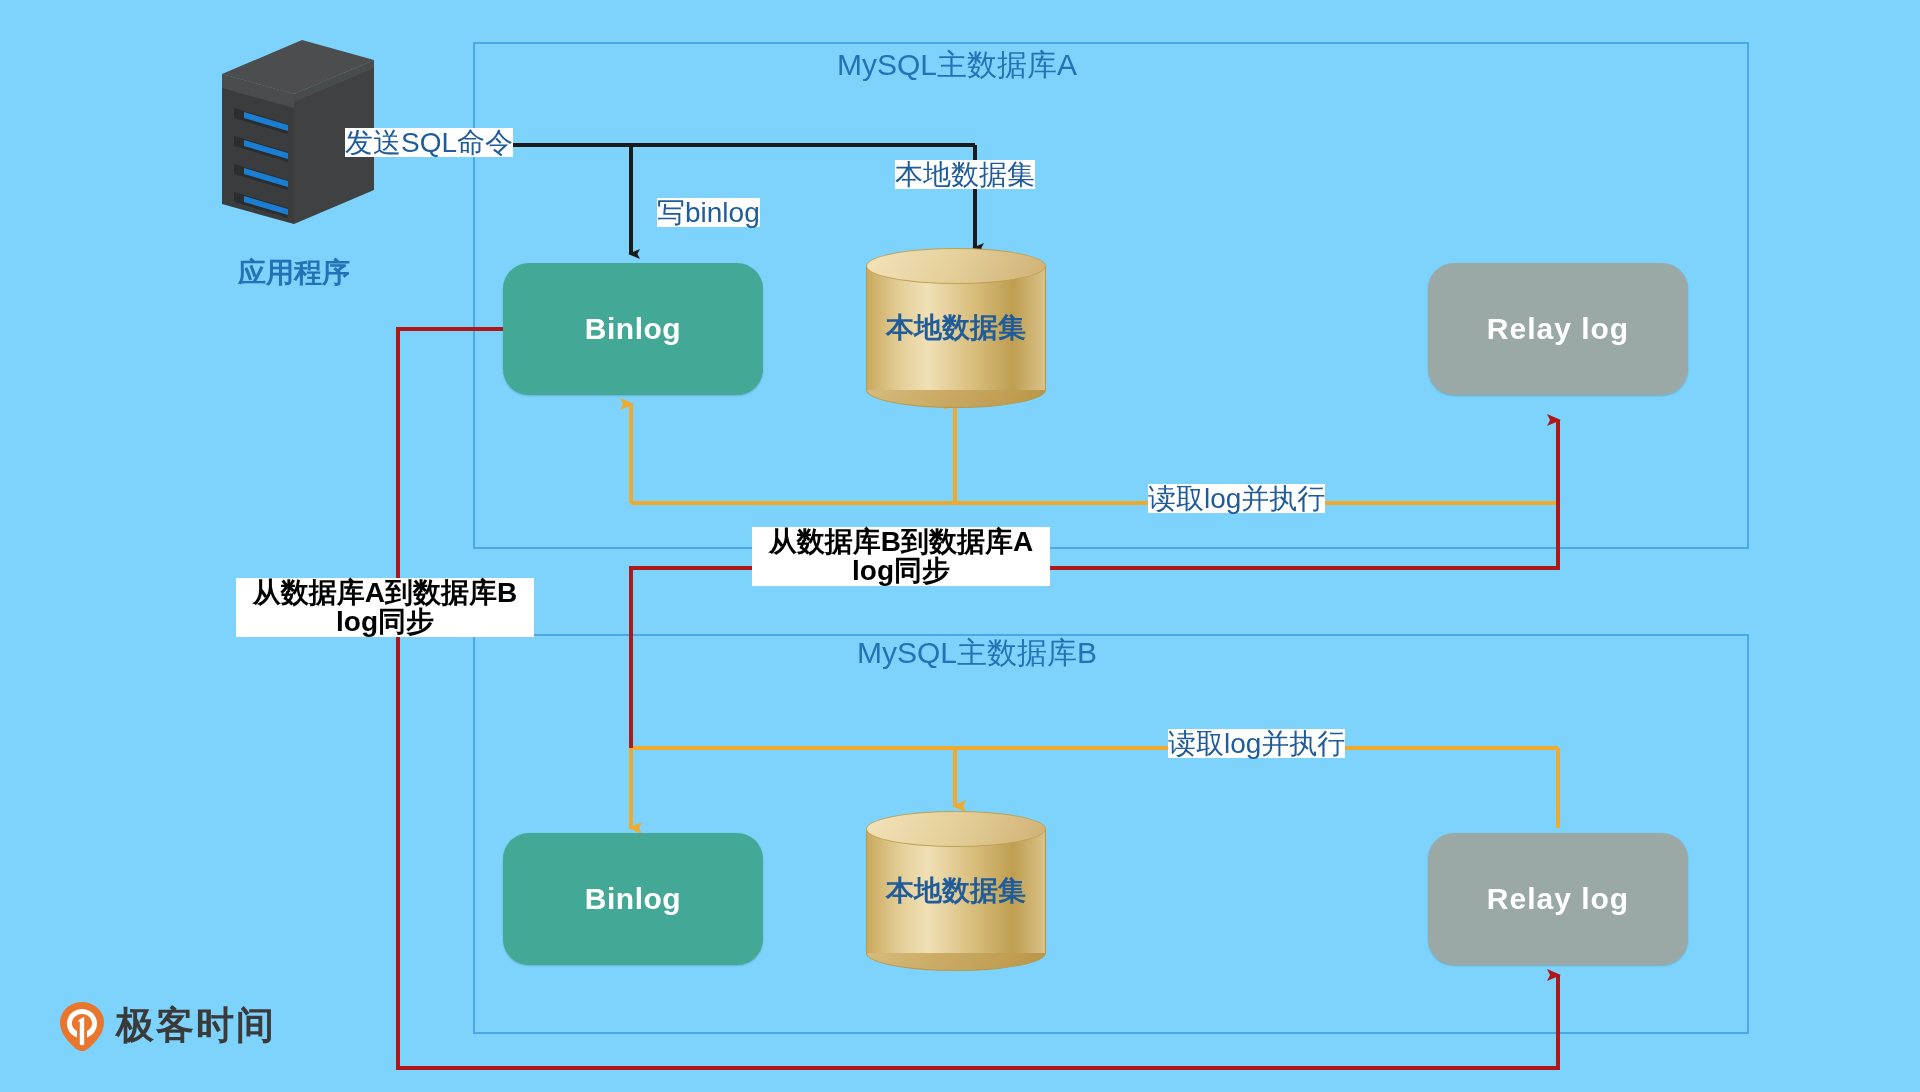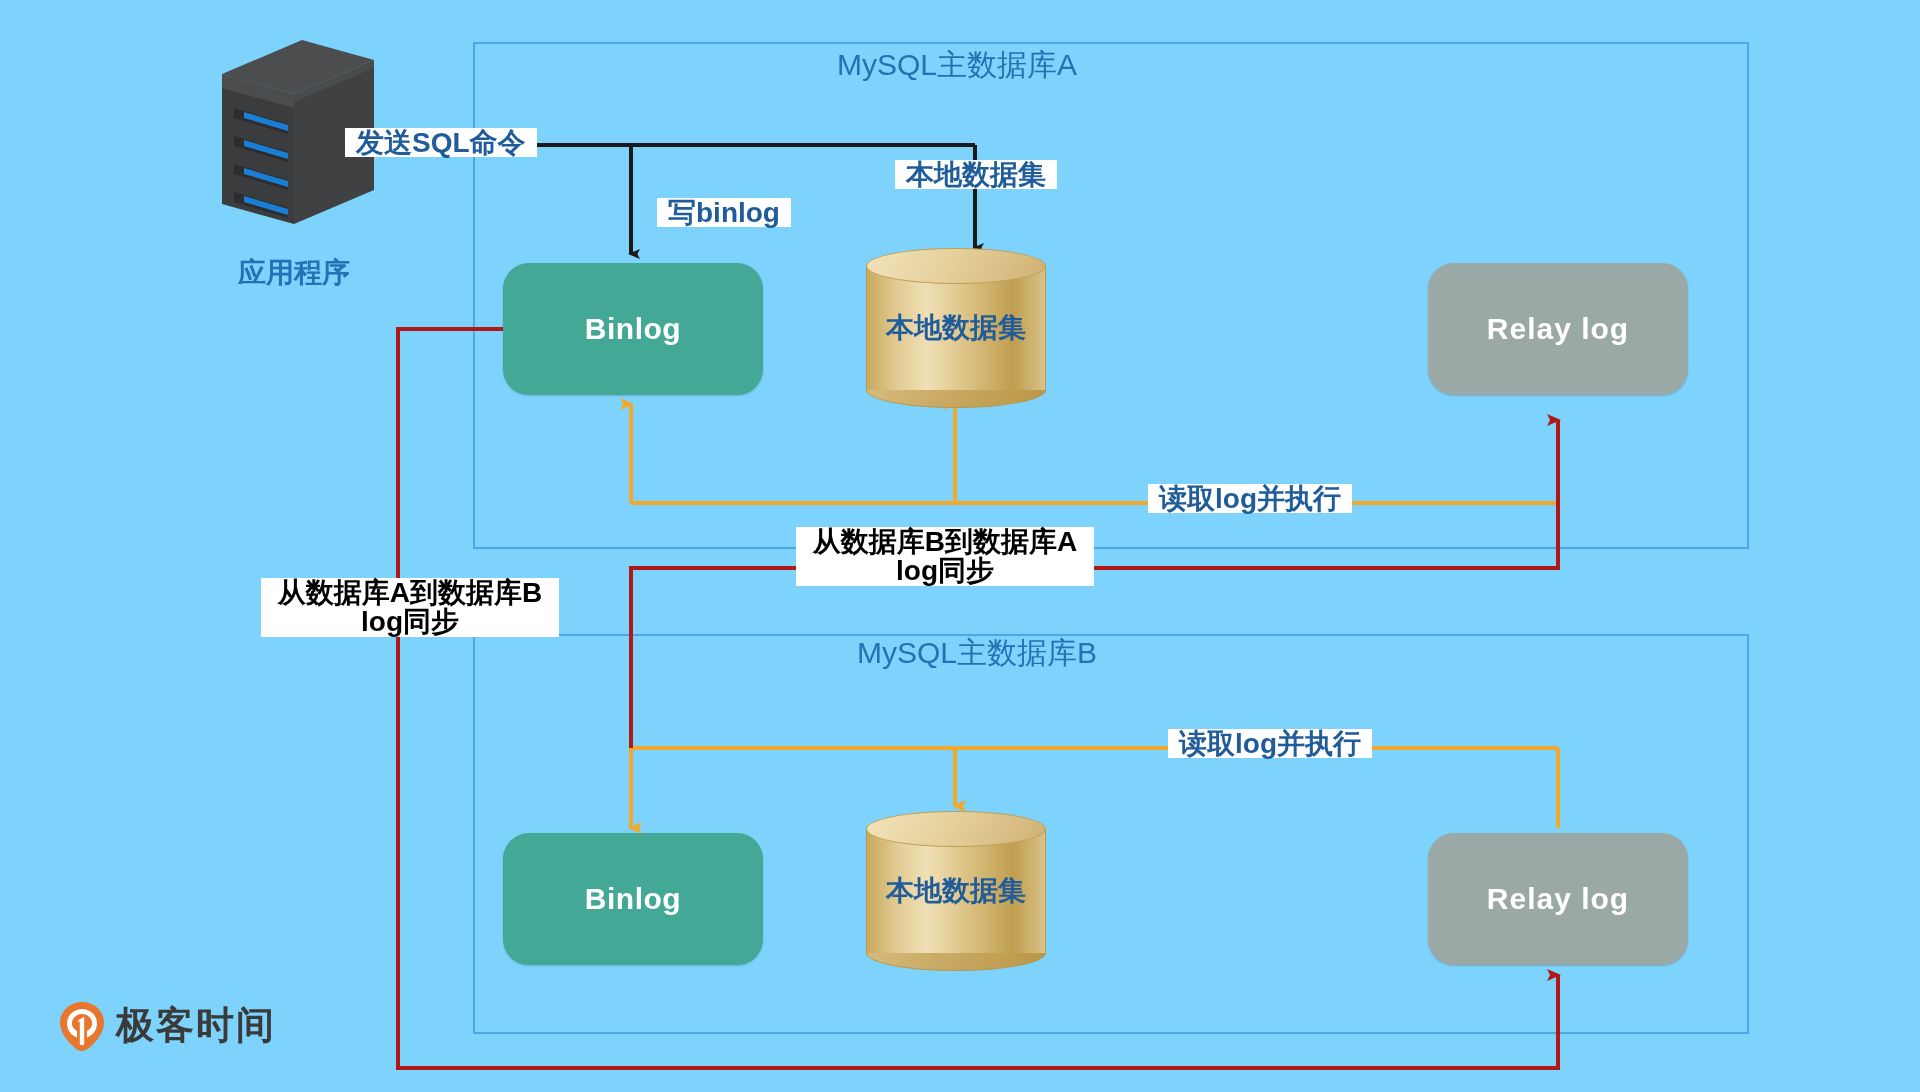--- a/index.html
+++ b/index.html
@@ -5,21 +5,21 @@
 <style>
   html,body{margin:0;padding:0;background:#ffffff;}
   body{
     font-family:"Liberation Sans","DejaVu Sans",sans-serif;
     width:1920px;height:1092px;overflow:hidden;position:relative;
   }
   #stage{position:absolute;left:0;top:0;width:1920px;height:1092px;background:#7dd3fc;}
   svg.layer{position:absolute;left:0;top:0;width:1920px;height:1092px;overflow:visible;}
   .lbl{position:absolute;white-space:nowrap;line-height:1.05;}
   .group-title{color:#2272b5;font-size:30px;font-weight:normal;}
-  .flow-note{color:#1f5c99;font-size:28px;font-weight:bold;background:#fff;padding:0 11px;}
+  .flow-note{color:#1f5c99;font-size:28px;font-weight:normal;background:#fff;padding:0 0;}
   .black-note{color:#000;font-size:28px;font-weight:bold;text-align:center;background:#fff;padding:0 4px;}
   .app-caption{color:#2272b5;font-size:28px;font-weight:bold;}
 
   
   .node{position:absolute;display:flex;align-items:center;justify-content:center;}
   .binlog-box{
     background:#43a895;border-radius:26px;color:#ffffff;
     font-size:30px;font-weight:bold;letter-spacing:.5px;
     box-shadow:0 1px 2px rgba(0,0,0,.18);
   }
@@ -139,26 +139,26 @@
     </svg>
   </div>
   <div class="lbl app-caption" style="left:238px;top:258px;">应用程序</div>
 
   <div class="lbl flow-note" style="left:345px;top:128px;">发送SQL命令</div>
   <div class="lbl flow-note" style="left:633px;top:198px;margin-left:24px;">写binlog</div>
   <div class="lbl flow-note" style="left:895px;top:160px;">本地数据集</div>
   <div class="lbl flow-note" style="left:1148px;top:484px;">读取log并执行</div>
   <div class="lbl flow-note" style="left:1168px;top:729px;">读取log并执行</div>
 
-  <div class="lbl black-note" style="left:796px;top:527px;width:290px;">
+  <div class="lbl black-note" style="left:752px;top:527px;width:290px;">
     <div>从数据库B到数据库A</div>
     <div>log同步</div>
   </div>
 
-  <div class="lbl black-note" style="left:261px;top:578px;width:290px;">
+  <div class="lbl black-note" style="left:236px;top:578px;width:290px;">
     <div>从数据库A到数据库B</div>
     <div>log同步</div>
   </div>
 
   <div class="node binlog-box" style="left:503px;top:263px;width:260px;height:132px;">
     <span>Binlog</span>
   </div>
 
   <div class="cyl" style="left:866px;top:248px;width:180px;height:160px;">
     <div class="bot"></div>

